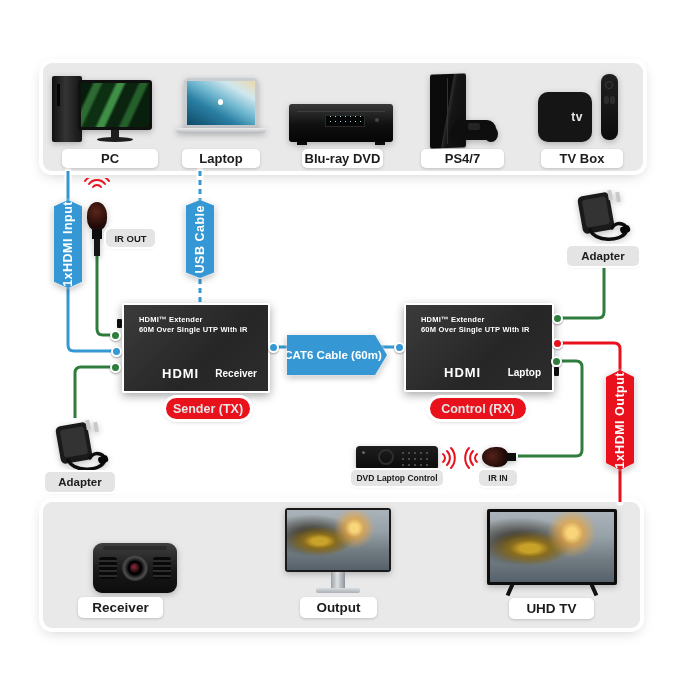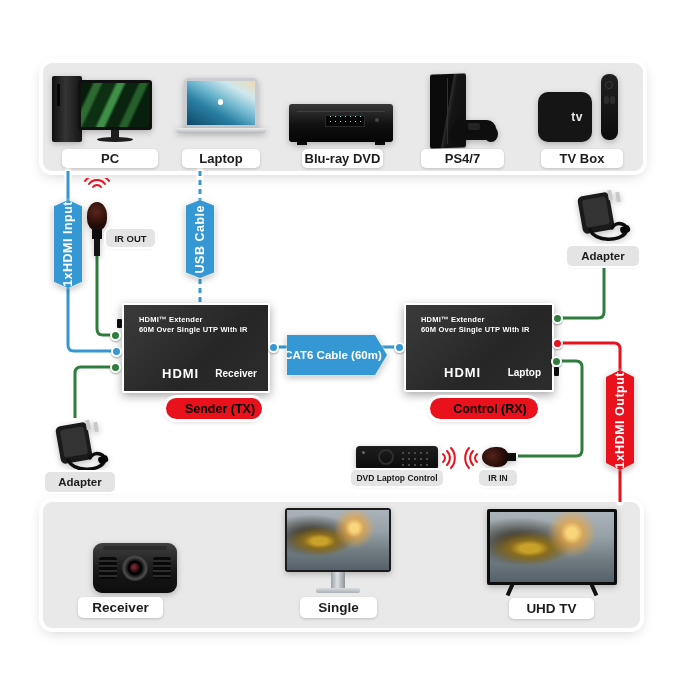--- a/index.html
+++ b/index.html
@@ -7,22 +7,22 @@
           font-family:"Liberation Sans",sans-serif;-webkit-font-smoothing:antialiased;}
   .abs{position:absolute;}
   
   .band{background:#e9e9e9;border-radius:9px;box-shadow:0 0 0 4px #fff,0 4px 14px rgba(0,0,0,.20);}
   
   .chip{position:absolute;display:flex;align-items:center;justify-content:center;
         font-weight:bold;color:#1c1c1c;border-radius:5px;white-space:nowrap;}
   .chip-white{background:#fff;box-shadow:0 1px 3px rgba(0,0,0,.18);}
   .chip-gray{background:#e4e4e4;box-shadow:0 0 0 2px #fff,0 1px 3px rgba(0,0,0,.22);}
   .tag-red{position:absolute;display:flex;align-items:center;justify-content:center;
-           background:#e8111c;color:#000000;font-weight:bold;border-radius:11px;
-           box-shadow:0 0 0 3px #fff,0 2px 5px rgba(0,0,0,.3);padding-left:12px;}
+           background:#e8111c;color:#e5e5e5;font-weight:bold;border-radius:11px;
+           box-shadow:0 0 0 3px #fff,0 2px 5px rgba(0,0,0,.3);}
   
   .unit{position:absolute;background:linear-gradient(135deg,#3b3b3b,#262626 60%,#2d2d2d);
         border:2px solid #fff;border-radius:2px;box-shadow:0 3px 10px rgba(0,0,0,.35);color:#fff;}
   .unit .t1{position:absolute;left:15px;top:10px;font-size:7.5px;font-weight:bold;letter-spacing:.2px;}
   .unit .t2{position:absolute;left:15px;top:20px;font-size:7.5px;font-weight:bold;letter-spacing:.2px;}
   .unit .logo{position:absolute;left:15px;bottom:10px;font-size:13px;font-weight:800;letter-spacing:1px;padding-left:23px;}
   .unit .corner{position:absolute;right:11px;bottom:12px;font-size:10px;font-weight:bold;padding-left:40px;}
   .nub{position:absolute;width:5px;height:9px;background:#0c0c0c;border-radius:1px;}
   
   .dot{position:absolute;width:7px;height:7px;border:2px solid #fff;border-radius:50%;
@@ -281,21 +281,21 @@
   <div class="chip chip-white" style="left:78px;top:597px;width:85px;height:21px;font-size:13.5px;">
     <span>Receiver</span>
   </div>
 
   <div class="abs devshadow" style="left:285px;top:508px;width:106px;height:64px;background:#1a1a1a;border-radius:3px;padding:2px;box-sizing:border-box;">
     <div class="scene" style="width:100%;height:100%;"></div>
   </div>
   <div class="abs" style="left:331px;top:572px;width:14px;height:17px;background:linear-gradient(90deg,#9aa0a5,#dde1e4 45%,#8d9398);"></div>
   <div class="abs" style="left:316px;top:588px;width:44px;height:5px;background:linear-gradient(#d9dcdf,#aab0b5);border-radius:2px;"></div>
   <div class="chip chip-white" style="left:300px;top:597px;width:77px;height:21px;font-size:13.5px;">
-    <span>Single</span>
+    <span>Output</span>
   </div>
 
   <div class="abs devshadow" style="left:487px;top:509px;width:130px;height:76px;background:#0d0d0d;border-radius:2px;padding:3px;box-sizing:border-box;">
     <div class="scene" style="width:100%;height:100%;"></div>
   </div>
   <div class="abs" style="left:508px;top:584px;width:4px;height:12px;background:#121212;transform:rotate(24deg);"></div>
   <div class="abs" style="left:592px;top:584px;width:4px;height:12px;background:#121212;transform:rotate(-24deg);"></div>
   <div class="chip chip-white" style="left:509px;top:598px;width:85px;height:21px;font-size:13.5px;">
     <span>UHD TV</span>
   </div>

